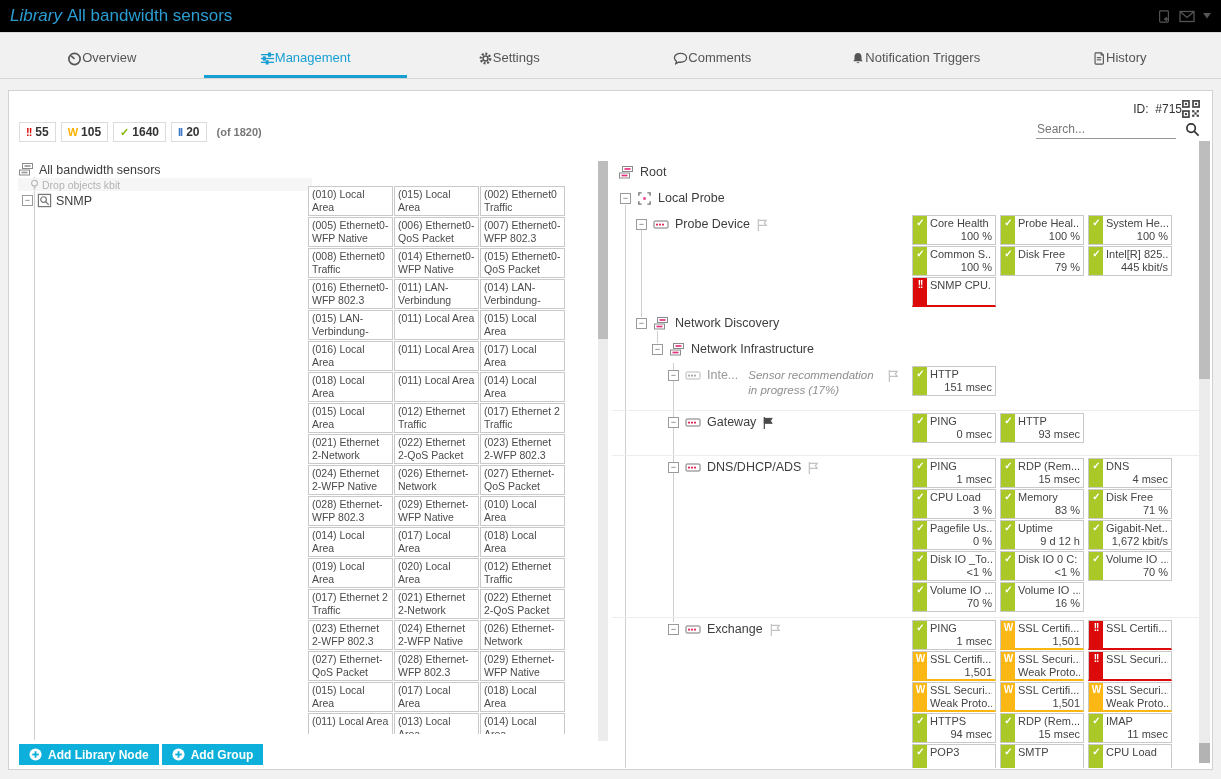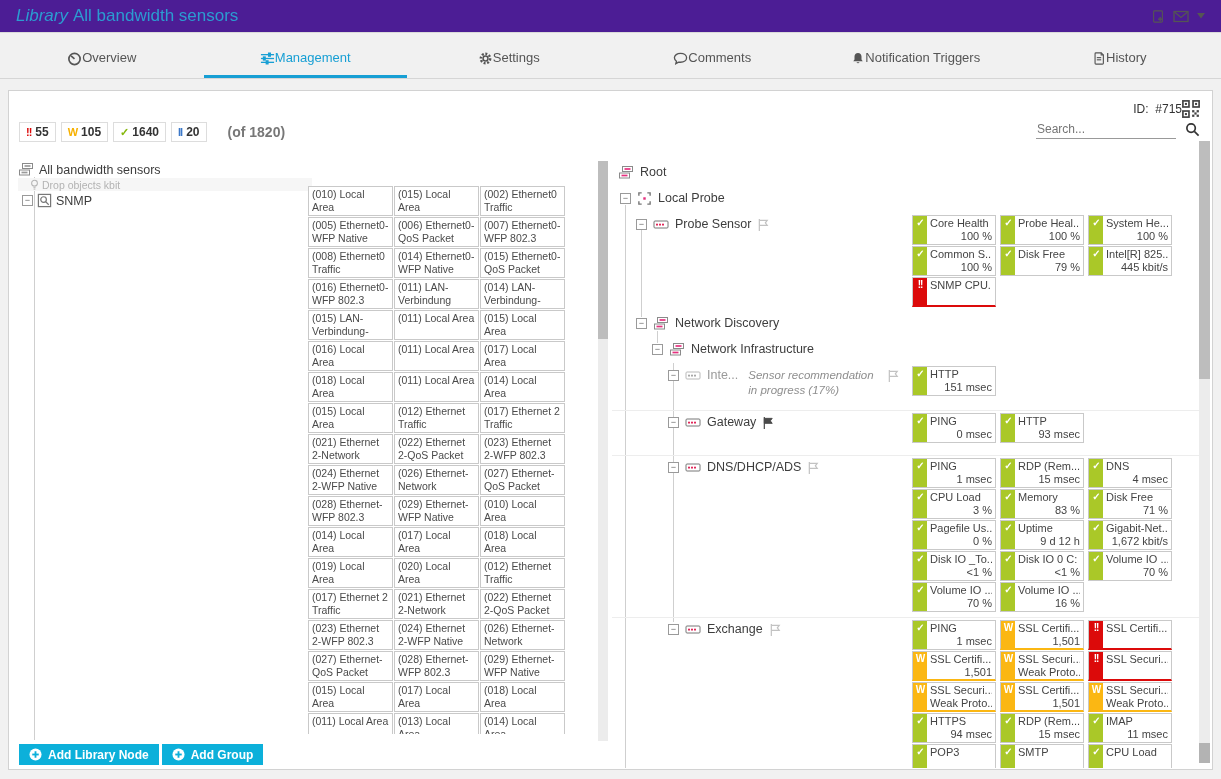--- a/index.html
+++ b/index.html
@@ -1,36 +1,36 @@
 <!DOCTYPE html>
 <html><head>
 <meta charset="utf-8">
 <style>
   html,body{margin:0;padding:0}
   body{width:1221px;height:779px;background:#f1f1f1;font-family:"Liberation Sans",sans-serif;position:relative;overflow:hidden;-webkit-font-smoothing:antialiased}
-  .titlebar{height:33px;background:#4c1d95;border-bottom:1px solid #dadada;display:flex;align-items:center;justify-content:space-between;padding:0 16px;box-sizing:border-box}
+  .titlebar{height:33px;background:#000000;border-bottom:1px solid #dadada;display:flex;align-items:center;justify-content:space-between;padding:0 10px;box-sizing:border-box}
   .title{font-size:17px;color:#2b9cd1;white-space:nowrap}
   .title em{font-style:italic;margin-right:5px}
   .titlebar-icons{display:flex;align-items:center;gap:8px;color:#555}
   .titlebar-icons .icon{cursor:pointer;display:inline-flex}
   .tabs{position:absolute;top:50px;left:0;right:0;height:28px;display:flex;border-bottom:1px solid #d6d6d6}
   .tab{flex:1;display:flex;justify-content:center;font-size:13px;color:#555;cursor:pointer;box-sizing:border-box;height:100%}
   .tab .icon{display:inline-flex;margin-top:1px}
   .tab.active{color:#179fd4;border-bottom:3px solid #179fd4}
   .card{position:absolute;left:8px;right:8px;top:90px;height:678px;background:#fff;border:1px solid #d2d2d2}
   .id-row{position:absolute;top:9px;right:12px;display:flex;align-items:center;gap:0;font-size:12px;color:#333}
   .id-row .icon{display:inline-flex;cursor:pointer}
   .search-row{position:absolute;top:29px;right:12px;display:flex;align-items:center;gap:9px}
   .search-input{border:none;border-bottom:1px solid #999;width:138px;font-size:12px;padding:2px 1px;outline:none;background:transparent;color:#333;font-family:"Liberation Sans",sans-serif}
   .search-row .icon{display:inline-flex;cursor:pointer}
   .badges{position:absolute;top:31px;left:10px;display:flex;align-items:center;gap:5px}
   .badge{display:flex;align-items:center;gap:4px;border:1px solid #ddd;background:#fff;padding:2px 6px;font-size:12px;color:#333;font-weight:bold;cursor:pointer}
   .sym{font-weight:bold;font-size:11px;letter-spacing:-1px}
   .sym.down{color:#dc0a0a}.sym.warning{color:#f7b100}.sym.up{color:#86b80e}.sym.paused{color:#3c78c8}
-  .badge-total{font-size:14px;color:#777;margin-left:16px;font-weight:bold}
+  .badge-total{font-size:11px;color:#777;margin-left:5px;font-weight:bold}
   .panels{position:absolute;top:64px;left:0;width:1203px;height:613px;overflow:hidden}
   .left-panel{position:absolute;left:9px;top:0;width:580px;height:613px}
   .lib-row{display:flex;align-items:center;gap:5px;font-size:12.5px;color:#3d3d3d;position:relative;z-index:1}
   .lib-row.root{margin-top:7px}
   .lib-row.drop{height:13px;background:#f6f6f6;width:282px;color:#b3b3b3;font-size:10.5px;padding-left:12px;gap:3px;margin-top:1px}
   .lib-row.node{margin-top:2px;gap:4px;padding-left:4px}
   .expand{width:11px;height:11px;box-sizing:border-box;border:1px solid #9a9a9a;background:#fff;font-size:9px;line-height:8px;text-align:center;color:#666;flex:none;cursor:pointer}
   .vline{position:absolute;border-left:1px solid #cfcfcf;z-index:0}
   .lv{left:16px;top:22px;height:563px}
   .tile-grid{position:absolute;left:290px;top:31px;width:266px;height:548px;overflow:hidden;display:grid;grid-template-columns:repeat(3,85px);grid-auto-rows:30px;gap:1px 1px;z-index:1}
@@ -347,21 +347,21 @@
             <div class="treecell" style="padding-left: 24px;">
               <span class="expand">−</span>
               <span class="icon">
                 <svg width="16" height="15" viewBox="0 0 16 15">
                   <rect x="1" y="4" width="14" height="7" rx="1" fill="#fff" stroke="#777"></rect>
                   <rect x="3" y="6.7" width="2" height="1.8" fill="#e0285a"></rect>
                   <rect x="6" y="6.7" width="2" height="1.8" fill="#e0285a"></rect>
                   <rect x="9" y="6.7" width="2" height="1.8" fill="#e0285a"></rect>
                 </svg>
               </span>
-              <span class="tree-label">Probe Sensor</span>
+              <span class="tree-label">Probe Device</span>
               <span class="icon flag">
                 <svg width="13" height="14" viewBox="0 0 14 15" fill="none" stroke="#c2c2c2" stroke-width="1.3">
                   <line x1="2.5" y1="1" x2="2.5" y2="14"></line>
                   <path d="M2.5 2.5h8.5l-2 2.7 2 2.7H2.5"></path>
                 </svg>
               </span>
             </div>
             <div class="sensors">
               <div class="sensor up">
                 <span class="stripe">✓</span>

